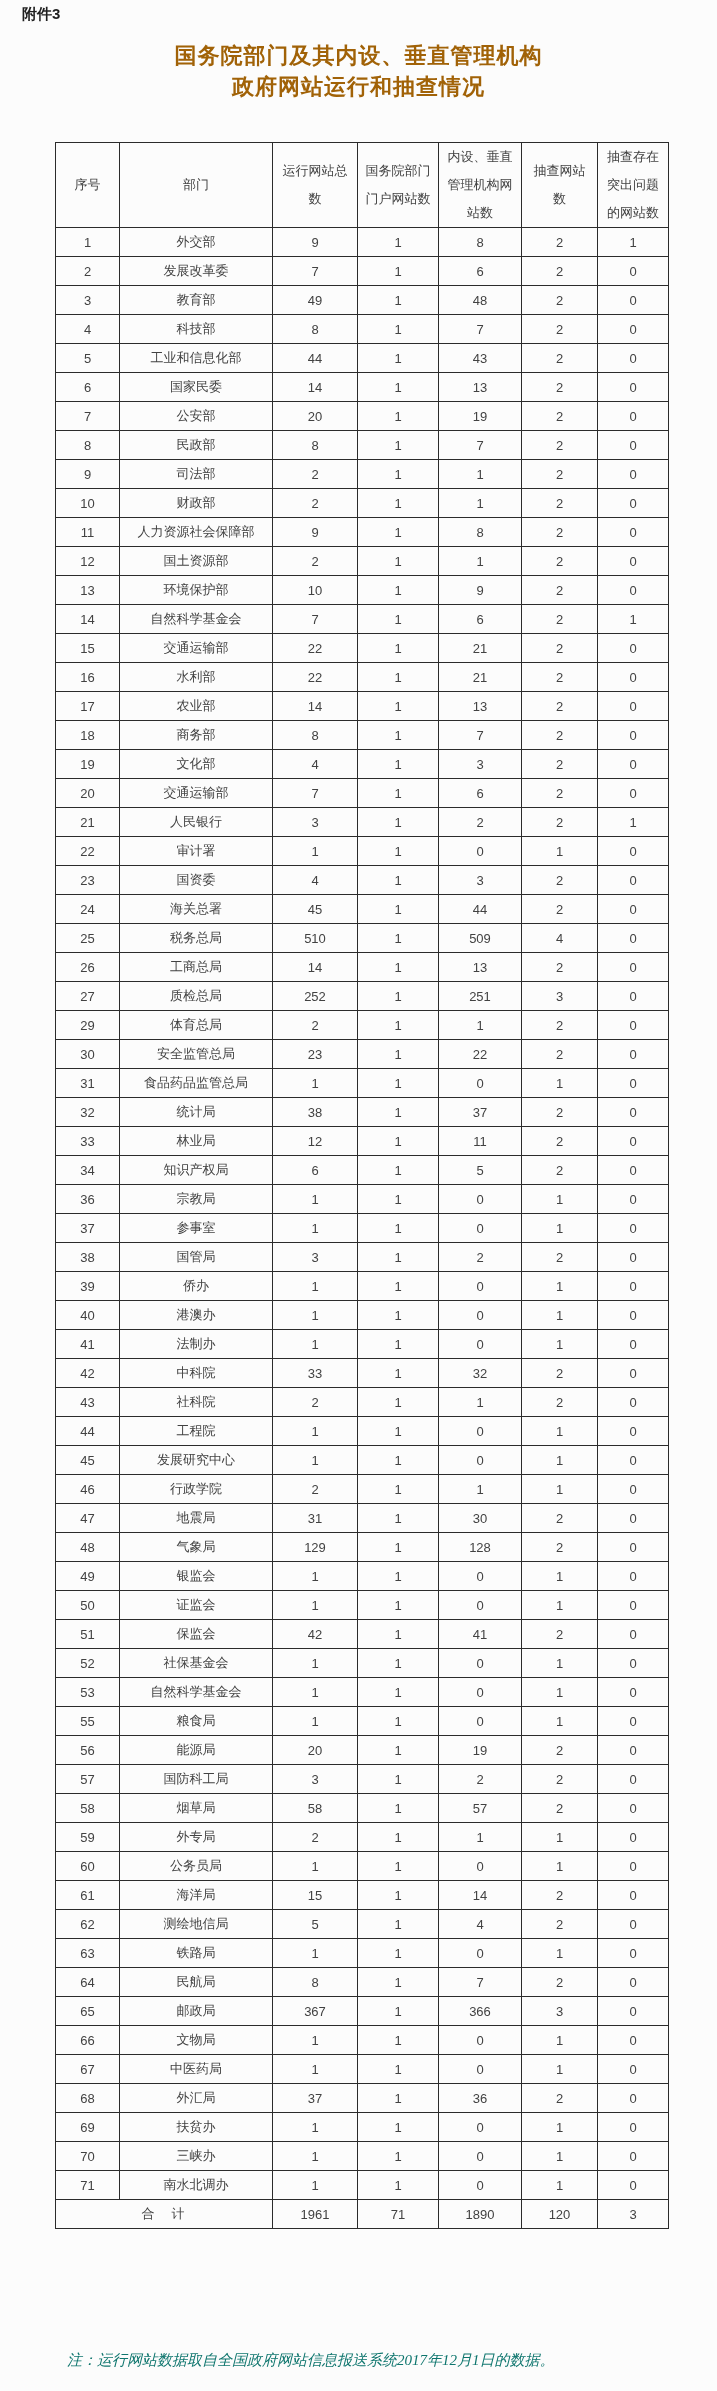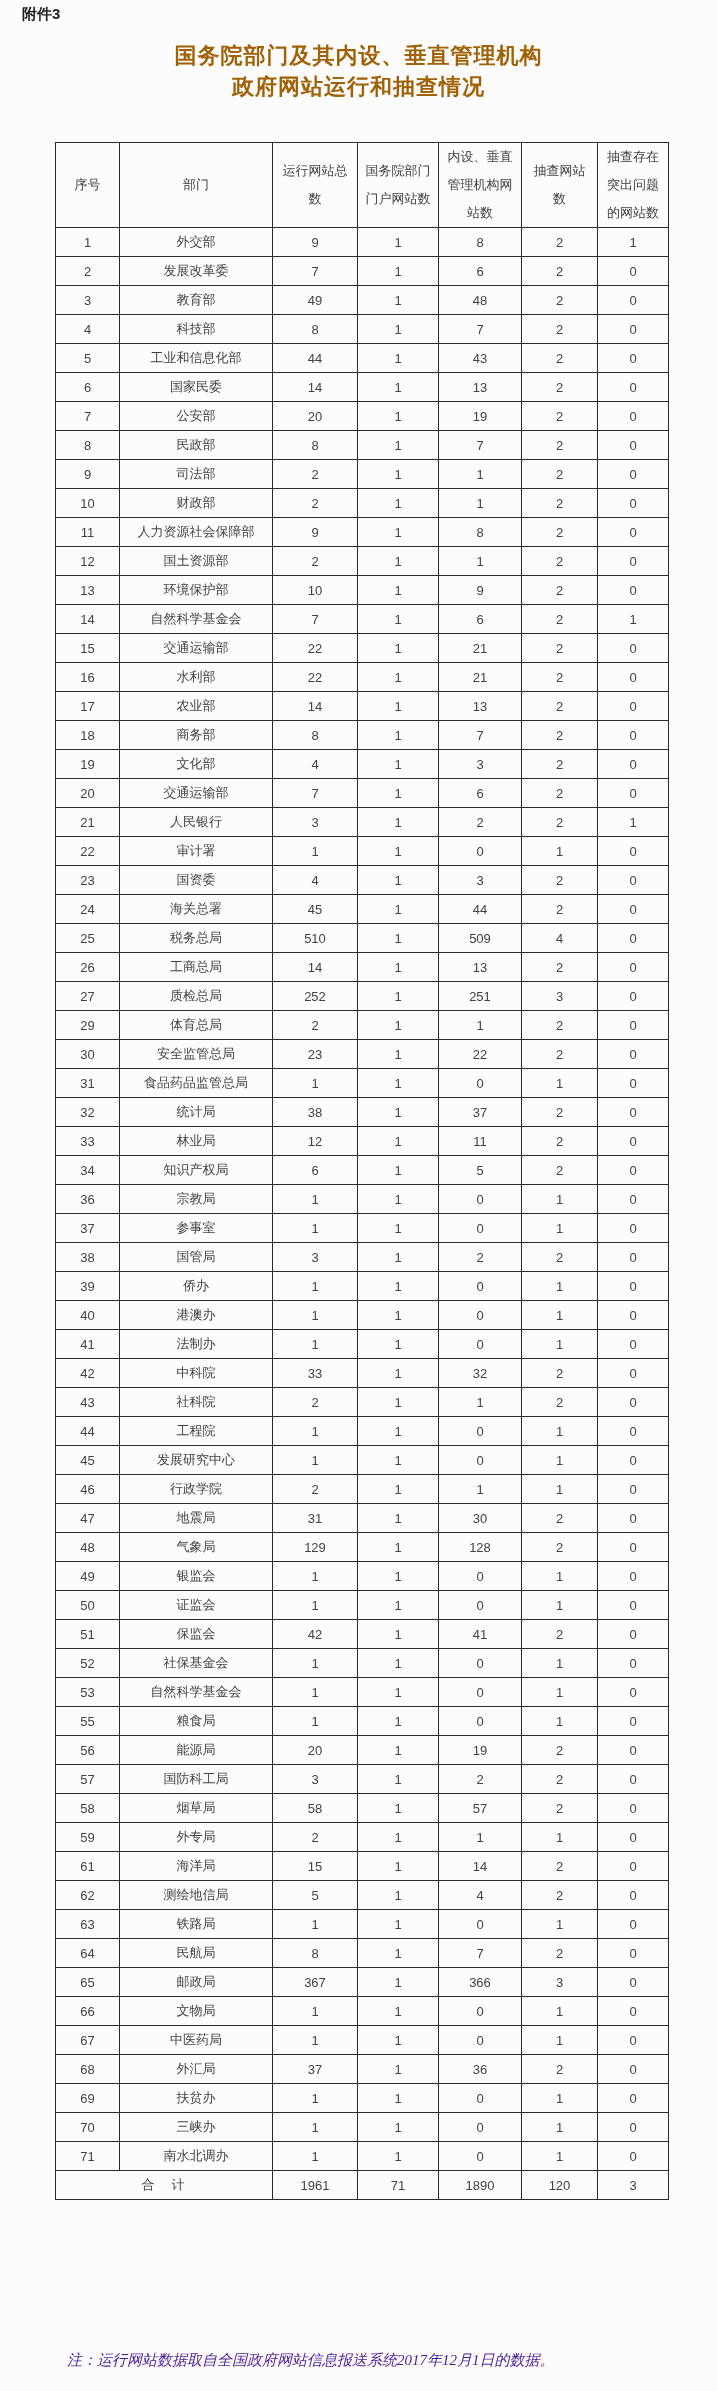--- a/index.html
+++ b/index.html
@@ -61,21 +61,21 @@
   table.report tbody tr,
   table.report tfoot tr { height: 29px; }
   td.total-label { letter-spacing: 2px; }
   .footnote {
     position: absolute;
     top: 2351px;
     left: 67px;
     font-size: 15px;
     font-style: italic;
     font-family: "Liberation Serif", serif;
-    color: #4c1d95;
+    color: #0f766e;
     text-align: right;
   }
 </style>
 </head>
 <body>
 
 <div class="page">
 
   <div class="attachment-label">附件3</div>
 
@@ -611,20 +611,29 @@
         <tr>
           <td>59</td>
           <td>外专局</td>
           <td>2</td>
           <td>1</td>
           <td>1</td>
           <td>1</td>
           <td>0</td>
         </tr>
         <tr>
+          <td>60</td>
+          <td>公务员局</td>
+          <td>1</td>
+          <td>1</td>
+          <td>0</td>
+          <td>1</td>
+          <td>0</td>
+        </tr>
+        <tr>
           <td>61</td>
           <td>海洋局</td>
           <td>15</td>
           <td>1</td>
           <td>14</td>
           <td>2</td>
           <td>0</td>
         </tr>
         <tr>
           <td>62</td>

